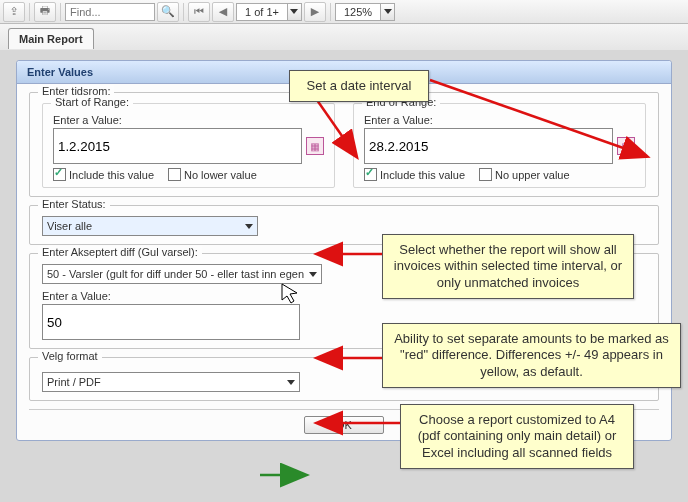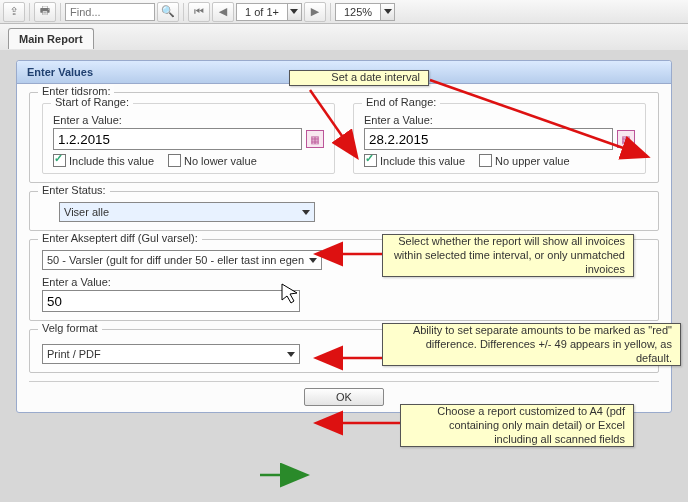--- a/index.html
+++ b/index.html
@@ -25,39 +25,39 @@
   .panel { border:1px solid #c5c5c5; border-radius:2px; padding:10px 12px 8px 12px; margin-bottom:8px; position:relative; background:#fdfdfd; }
   .panel-title { position:absolute; top:-8px; left:8px; background:#fdfdfd; padding:0 4px; color:#333; }
   .subgroup { border:1px solid #d5d5d5; border-radius:2px; padding:8px 10px 6px 10px; position:relative; }
   .subgroup-title { position:absolute; top:-8px; left:8px; background:#fdfdfd; padding:0 4px; }
 
   .row2 { display:flex; gap:18px; }
   .col { flex:1; }
 
   .lbl { display:block; margin:2px 0 2px 0; }
   .inputline { display:flex; align-items:center; gap:4px; }
-  .textin { flex:1; height:22px; border:1px solid #888; padding:1px 4px; background:#fff; }
+  .textin { flex:1; height:36px; border:1px solid #888; padding:1px 4px; background:#fff; }
   .calbtn { width:18px; height:18px; border:1px solid #b59; background:#f8e8f0; display:flex; align-items:center; justify-content:center; font-size:10px; color:#b59; }
 
   .checks { margin-top:4px; display:flex; gap:14px; align-items:center; }
   .checkbox { display:inline-flex; align-items:center; gap:3px; }
   .cb { width:13px; height:13px; border:1px solid #777; background:#fff; position:relative; }
   .cb.checked::after { content:"✓"; position:absolute; top:-3px; left:0; color:#3a7; font-size:11px; font-weight:bold; }
 
   .dropdown { display:flex; align-items:center; height:20px; border:1px solid #888; background:#fff; position:relative; }
   .dropdown .txt { flex:1; padding:0 4px; white-space:nowrap; overflow:hidden; }
   .dropdown .arr { width:16px; height:100%; display:flex; align-items:center; justify-content:center; border-left:0px solid #888; }
   .arrdown { width:0; height:0; border-left:4px solid transparent; border-right:4px solid transparent; border-top:5px solid #333; }
   .dropdown.blue { background:#e8f2ff; }
 
   .okrow { text-align:center; border-top:1px solid #ccc; padding-top:6px; }
   .okbtn { display:inline-block; min-width:80px; padding:2px 20px; border:1px solid #888; background:linear-gradient(#fefefe,#e4e4e4); border-radius:2px; }
 
   
-  .callout { position:absolute; background:#ffffcc; border:1px solid #555; padding:0 8px; font-size:11px; text-align:right; line-height:1.25; z-index:20; box-shadow:1px 1px 2px rgba(0,0,0,0.2); }
+  .callout { position:absolute; background:#ffffcc; border:1px solid #555; padding:7px 8px; font-size:13px; text-align:center; line-height:1.25; z-index:20; box-shadow:1px 1px 2px rgba(0,0,0,0.2); }
   svg.anno { position:absolute; top:0; left:0; pointer-events:none; z-index:15; }
 </style>
 </head>
 <body>
 
 <div class="toolbar">
   <div class="tbtn">⇪</div>
   <div class="tsep"></div>
   <div class="tbtn">🖶</div>
   <div class="tsep"></div>
@@ -132,21 +132,21 @@
                     <span>No upper value</span>
                   </label>
               </div>
             </div>
           </div>
         </div>
       </div>
 
       <div class="panel">
         <span class="panel-title">Enter Status:</span>
-        <div class="dropdown blue" style="width:256px;margin-left:17px;">
+        <div class="dropdown blue" style="width:216px;">
           <span class="txt">Viser alle</span>
           <span class="arr">
               <span class="arrdown"></span>
             </span>
         </div>
       </div>
 
       <div class="panel">
         <span class="panel-title">Enter Akseptert diff (Gul varsel):</span>
         <div class="dropdown" style="width:280px;">

